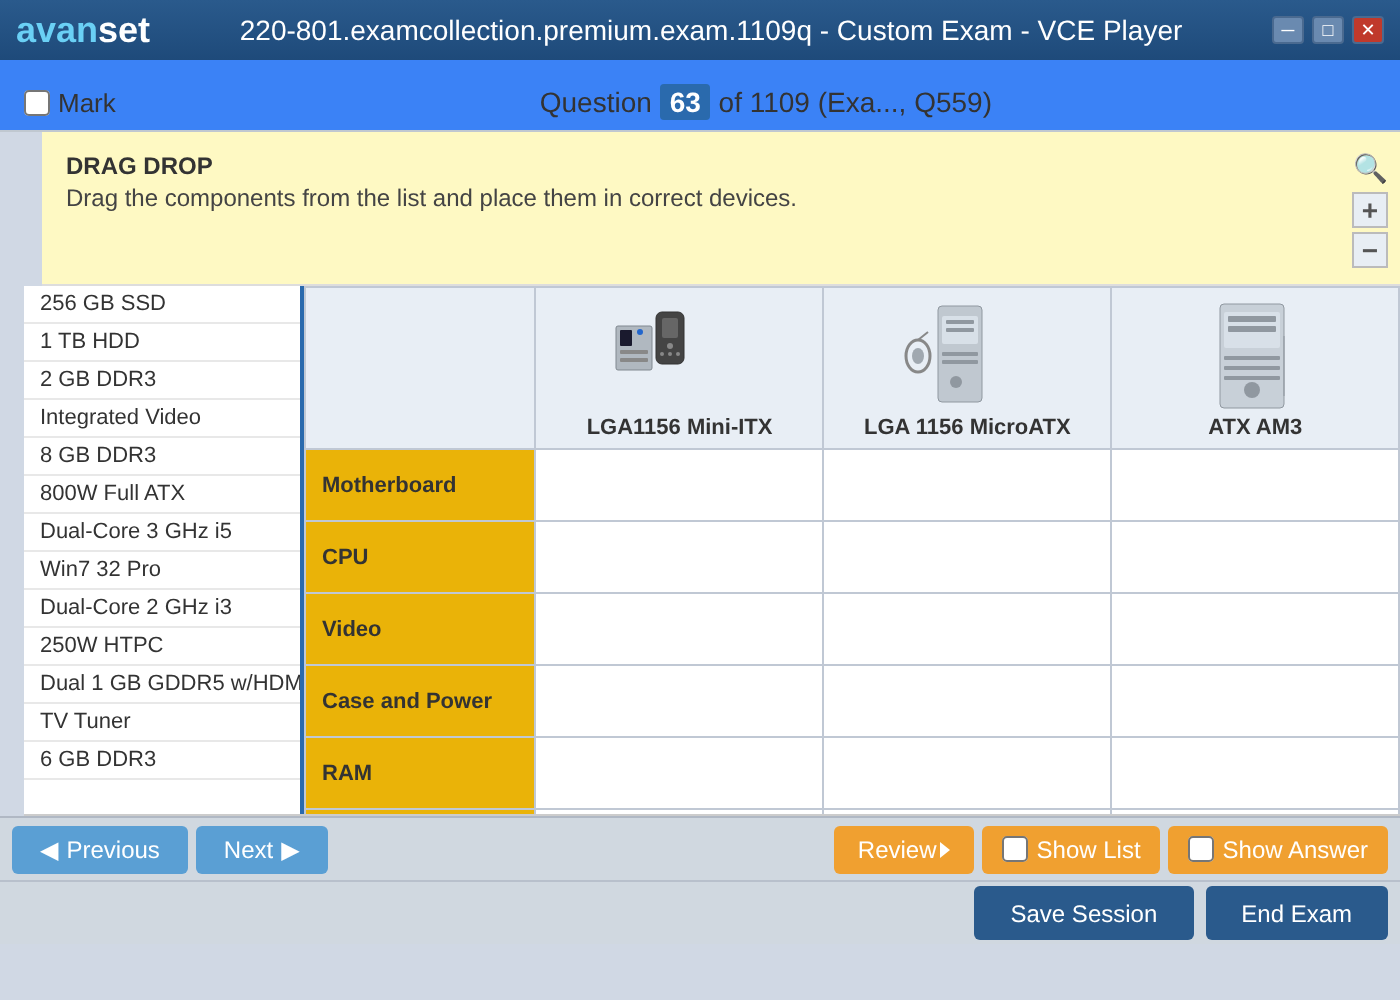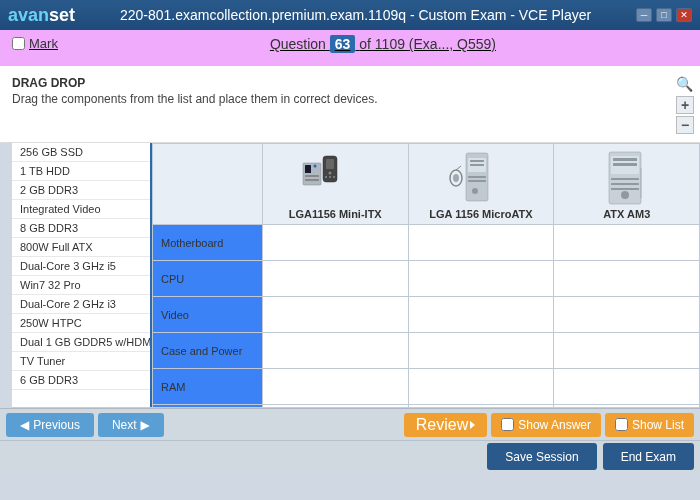--- a/index.html
+++ b/index.html
@@ -42,28 +42,27 @@
       background: #6a8ab0;
       border: 1px solid #4a6a90;
       border-radius: 2px;
       display: flex; align-items: center; justify-content: center;
       font-size: 9px; color: white; cursor: pointer;
     }
     .win-btn.close { background: #c0392b; }
 
     
     .header {
-      background: #f0abfc;
+      background: #3b82f6;
       border-bottom: 1px solid #c0c8d0;
       padding: 6px 12px;
       display: flex;
-      align-items: flex-start;
+      align-items: flex-end;
       gap: 20px;
       height: 36px;
-      text-decoration: underline;
     }
     .mark-checkbox {
       display: flex; align-items: center; gap: 4px;
       font-size: 13px; color: #333;
     }
     .mark-checkbox input { margin: 0; }
     .question-info {
       flex: 1;
       text-align: center;
       font-size: 14px;
@@ -73,24 +72,25 @@
       background: #2a6aad;
       color: white;
       padding: 1px 5px;
       border-radius: 2px;
       font-weight: bold;
       margin-top: 28px;
     }
 
     
     .question-area {
-      background: #ffffff;
+      background: #fef9c3;
       padding: 10px 12px 6px 12px;
       border-bottom: 1px solid #ddd;
       position: relative;
+      margin-left: 21px;
     }
     .question-type {
       font-weight: bold;
       font-size: 12px;
       color: #333;
       margin-bottom: 2px;
     }
     .question-text {
       font-size: 12px;
       color: #444;
@@ -175,22 +175,22 @@
     }
     .drag-table td {
       border: 1px solid #c0c8d4;
       padding: 4px 8px;
       font-size: 11px;
       color: #333;
       vertical-align: middle;
       height: 36px;
     }
     .drag-table td.row-label {
-      background: #3b82f6;
-      font-weight: normal;
+      background: #eab308;
+      font-weight: bold;
       width: 110px;
       white-space: nowrap;
     }
     .drag-table td.drop-cell {
       background: white;
       min-width: 120px;
     }
     .computer-img {
       display: block;
       margin: 0 auto;
@@ -226,21 +226,21 @@
     .nav-btn.next { background: #5a9fd4; color: white; }
 
     .spacer { flex: 1; }
 
     .review-btn {
       height: 24px;
       background: #f0a030;
       color: white;
       border: none;
       border-radius: 3px;
-      font-size: 16px;
+      font-size: 12px;
       padding: 0 12px;
       cursor: pointer;
       display: flex; align-items: center; gap: 2px;
     }
     .review-arrow {
       width: 0; height: 0;
       border-left: 5px solid white;
       border-top: 4px solid transparent;
       border-bottom: 4px solid transparent;
       display: inline-block;
@@ -457,24 +457,24 @@
     <span>Next</span>
     <span>▶</span>
   </button>
   <div class="spacer"></div>
   <button class="review-btn">
     <span>Review</span>
     <span class="review-arrow"></span>
   </button>
   <button class="show-btn">
     <input type="checkbox" style="">
-    <span>Show Answer</span>
+    <span>Show List</span>
   </button>
   <button class="show-btn">
     <input type="checkbox" style="">
-    <span>Show List</span>
+    <span>Show Answer</span>
   </button>
 </div>
 
 <div class="footer">
   <button class="footer-btn">Save Session</button>
   <button class="footer-btn">End Exam</button>
 </div>
 
 </body></html>

